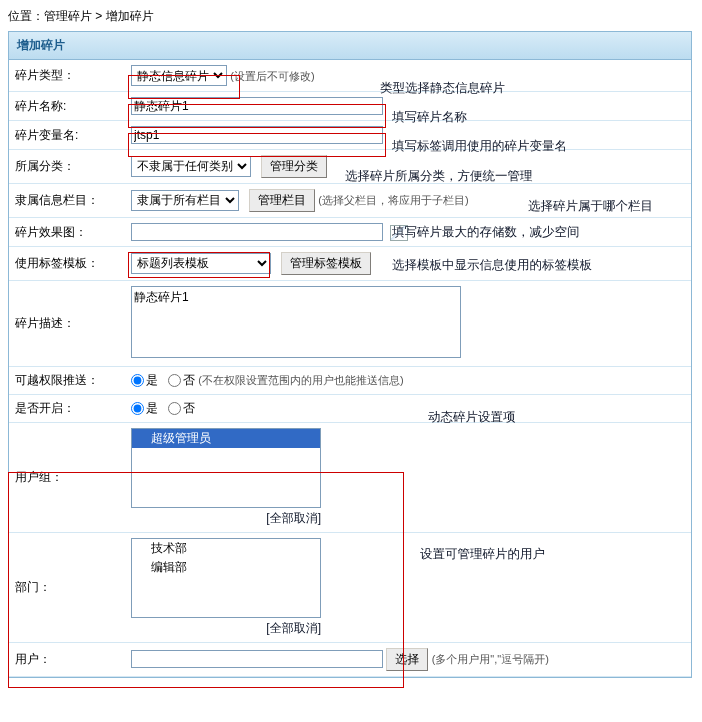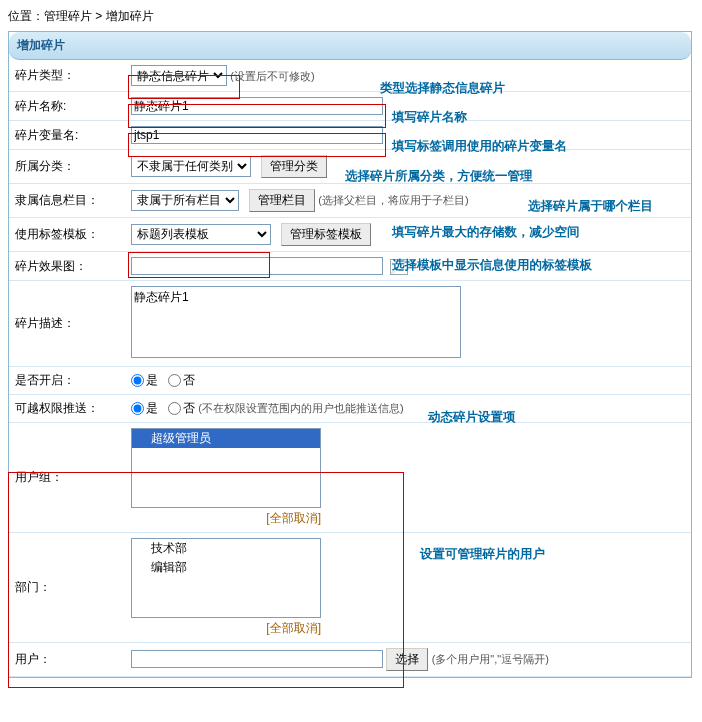--- a/index.html
+++ b/index.html
@@ -28,21 +28,20 @@
     width: 684px;
     box-sizing: border-box;
   }
   .panel-title {
     background: linear-gradient(to bottom, #d8ecf8, #bcdcf0);
     border-bottom: 1px solid #8cb8d6;
     color: #1c5c8c;
     font-weight: bold;
     padding: 5px 8px;
     font-size: 12px;
-    border-radius: 10px;
   }
   table.form {
     border-collapse: collapse;
     width: 100%;
   }
   table.form td {
     border-bottom: 1px solid #d4e7f3;
     padding: 5px 6px;
     vertical-align: middle;
     font-size: 12px;
@@ -105,31 +104,31 @@
     overflow: auto;
     font-size: 12px;
     box-sizing: border-box;
   }
   .listbox div { padding: 1px 19px; }
   .listbox div.sel { background: #316ac5; color: #fff; }
   .cancel-link {
     display: block;
     text-align: right;
     width: 190px;
-    color: #a16207;
+    color: #0f172a;
     text-decoration: none;
     font-size: 12px;
     margin-top: 2px;
   }
   .inp-user { width: 252px; }
   .annot {
     position: absolute;
-    color: #0369a1;
+    color: #0f172a;
     font-size: 12.5px;
-    font-weight: bold;
+    font-weight: normal;
     white-space: nowrap;
   }
   .redbox {
     position: absolute;
     border: 1px solid #cc0000;
     pointer-events: none;
   }
   .img-icon {
     display: inline-block;
     width: 16px; height: 14px;
@@ -185,57 +184,57 @@
       <td>
         <select>
           <option>隶属于所有栏目</option>
         </select>
         &nbsp;
         <button class="btn-grey">管理栏目</button>
         <span class="note">(选择父栏目，将应用于子栏目)</span>
       </td>
     </tr>
     <tr>
+      <td class="label">碎片效果图：</td>
+      <td>
+        <input class="inp-effect" type="text" value="" style="">
+        &nbsp;<span class="img-icon"></span>
+      </td>
+    </tr>
+    <tr>
       <td class="label">使用标签模板：</td>
       <td>
         <select style="width:140px">
           <option>标题列表模板</option>
         </select>
         &nbsp;
         <button class="btn-grey">管理标签模板</button>
       </td>
     </tr>
     <tr>
-      <td class="label">碎片效果图：</td>
-      <td>
-        <input class="inp-effect" type="text" value="" style="">
-        &nbsp;<span class="img-icon"></span>
-      </td>
-    </tr>
-    <tr>
       <td class="label">碎片描述：</td>
       <td>
         <textarea style="">静态碎片1</textarea>
+      </td>
+    </tr>
+    <tr>
+      <td class="label">可越权限推送：</td>
+      <td class="radio-row">
+        <input type="radio" name="cross" checked="" style=""><span>是</span>
+        &nbsp;
+        <input type="radio" name="cross" style=""><span>否</span>
+        <span class="note">(不在权限设置范围内的用户也能推送信息)</span>
       </td>
     </tr>
     <tr>
       <td class="label">是否开启：</td>
       <td class="radio-row">
         <input type="radio" name="open" checked="" style=""><span>是</span>
         &nbsp;
         <input type="radio" name="open" style=""><span>否</span>
-      </td>
-    </tr>
-    <tr>
-      <td class="label">可越权限推送：</td>
-      <td class="radio-row">
-        <input type="radio" name="cross" checked="" style=""><span>是</span>
-        &nbsp;
-        <input type="radio" name="cross" style=""><span>否</span>
-        <span class="note">(不在权限设置范围内的用户也能推送信息)</span>
       </td>
     </tr>
   </tbody>
     </table>
 
 
   <table class="form">
     <tbody>
         <tr>
       <td class="label">用户组：</td>

